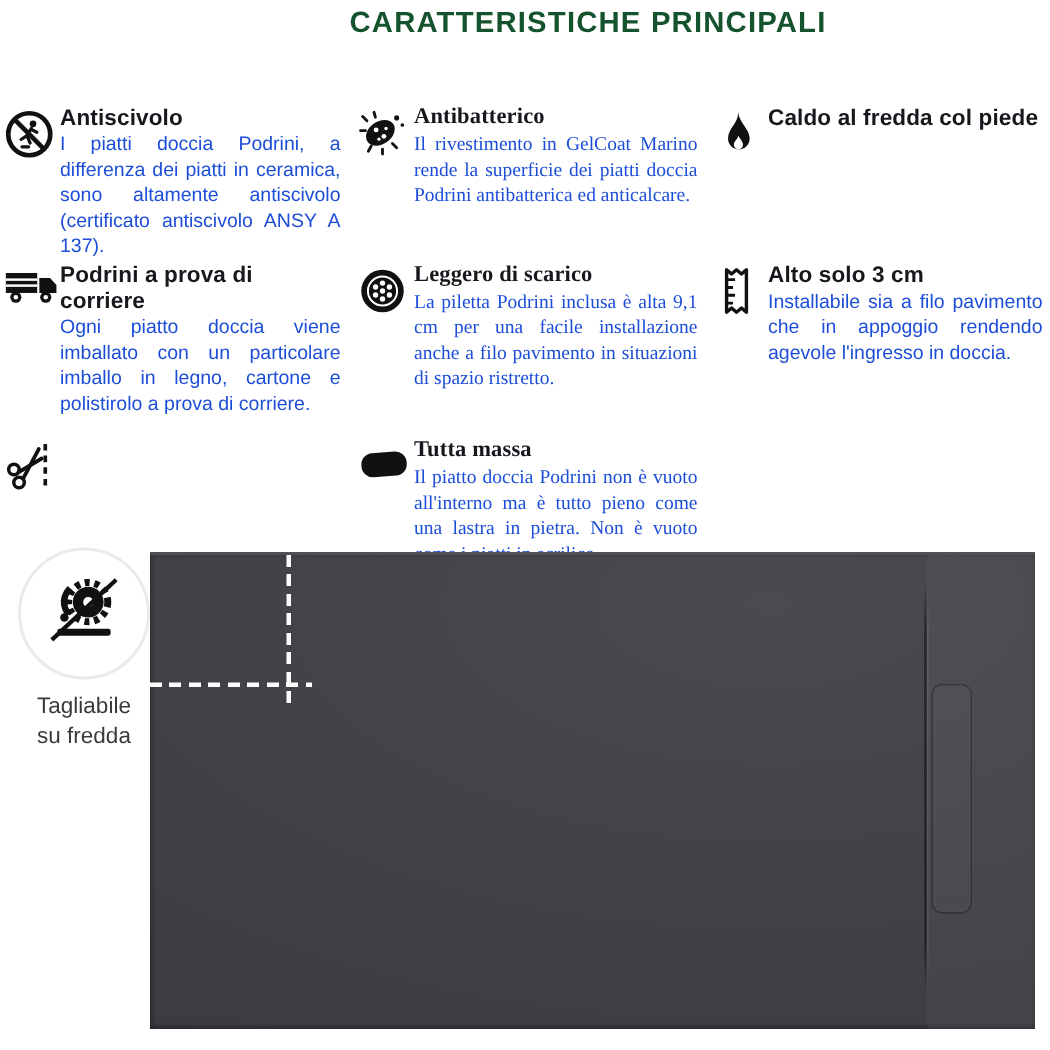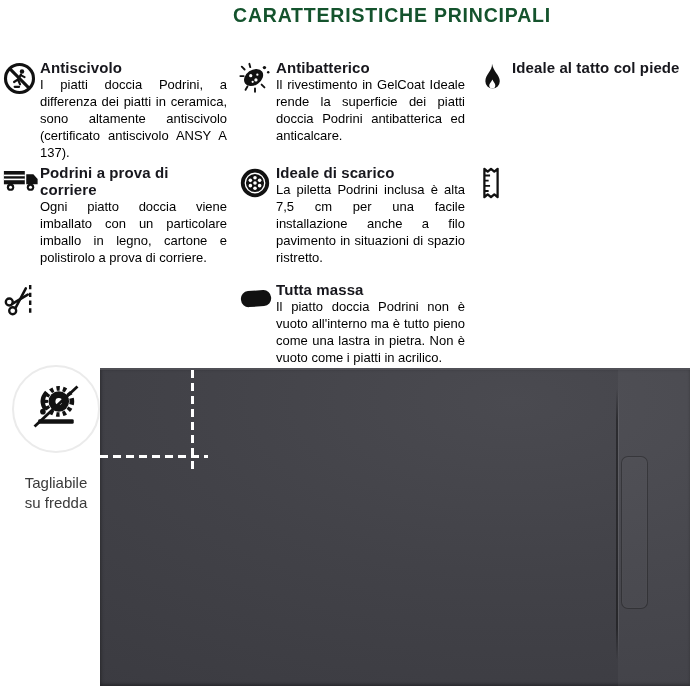--- a/index.html
+++ b/index.html
@@ -2,37 +2,37 @@
 <html><head>
 <meta charset="utf-8">
 <style>
   html,body{margin:0;padding:0;background:#fff;}
   .page{position:relative;width:700px;height:700px;background:#ffffff;overflow:hidden;
         font-family:"Liberation Sans","DejaVu Sans",sans-serif;}
 
   .main-title{position:absolute;top:4px;left:0;width:700px;text-align:center;
     font-size:19.5px;font-weight:700;letter-spacing:.8px;color:#14532d;margin:0;padding-left:42px;}
 
-  .features{position:absolute;top:59px;left:0;width:660px;display:grid;
+  .features{position:absolute;top:70px;left:0;width:660px;display:grid;
     grid-template-columns:236px 236px 228px;grid-template-rows:105px 117px 118px;}
   .cell{display:flex;align-items:flex-start;box-sizing:border-box;}
   .cell:nth-child(3n+1){padding-left:2px;padding-right:9px;}
-  .cell:nth-child(3n+2){padding-left:2px;padding-right:7px;}
+  .cell:nth-child(3n+2){padding-left:2px;padding-right:7px;font-family:Liberation Serif, serif;}
   .cell:nth-child(3n){padding-left:2px;padding-right:5px;}
   .icon-box{flex:0 0 38px;display:flex;justify-content:flex-start;padding-top:2px;}
   .icon-box svg{display:block;}
   .txt{flex:1;}
   .txt h3{margin:0 0 1px;font-size:15px;font-weight:700;color:#17171d;letter-spacing:.1px;}
-  .txt p{margin:0;font-size:13px;line-height:1.3;color:#000000;text-align:justify;}
+  .txt p{margin:0;font-size:13px;line-height:1.3;color:#1d4ed8;text-align:justify;}
 
   
   .badge{position:absolute;left:11px;top:365px;width:90px;text-align:center;}
   .badge-circle{width:84px;height:84px;border-radius:50%;border:2px solid #ebebeb;
     margin:0 auto;display:flex;align-items:center;justify-content:center;background:#fff;}
-  .badge-label{margin-top:20px;font-size:15px;line-height:1.3;color:#3a3a3a;}
+  .badge-label{margin-top:8px;font-size:15px;line-height:1.3;color:#3a3a3a;}
 
   
   .tray{position:absolute;left:100px;top:368px;width:590px;height:318px;
     background:radial-gradient(130% 120% at 70% 10%,#4a4a50 0%,#424248 45%,#3a3a40 100%);
     border-top:2px solid rgba(255,255,255,.10);box-sizing:border-box;
     box-shadow:inset 0 -2px 3px rgba(0,0,0,.25), inset 2px 0 3px rgba(0,0,0,.15);}
   .tray-right-strip{position:absolute;right:0;top:0;bottom:0;width:72px;
     background:rgba(255,255,255,.035);}
   .tray-ridge{position:absolute;left:516px;top:18px;width:2px;height:272px;
     background:linear-gradient(to bottom,transparent,rgba(0,0,0,.38) 12%,rgba(0,0,0,.38) 88%,transparent);}
@@ -85,34 +85,34 @@
           <circle cx="13.5" cy="15.5" r="1.7" fill="#fff"></circle>
           <circle cx="19" cy="20" r="1.7" fill="#fff"></circle>
           <circle cx="15.5" cy="22" r="1.2" fill="#fff"></circle>
           <circle cx="20.5" cy="14.5" r="1.2" fill="#fff"></circle>
           <circle cx="28" cy="7" r="1.8" fill="#111"></circle>
           <circle cx="32" cy="12" r="1.3" fill="#111"></circle>
         </svg>
       </span>
       <div class="txt">
         <h3>Antibatterico</h3>
-        <p>Il rivestimento in GelCoat Ideale rende la superficie dei piatti doccia Podrini antibatterica ed anticalcare.</p>
+        <p>Il rivestimento in GelCoat Marino rende la superficie dei piatti doccia Podrini antibatterica ed anticalcare.</p>
       </div>
     </div>
 
 
     <div class="cell">
       <span class="icon-box">
         <svg width="36" height="36" viewBox="0 0 38 38">
           <path d="M19 3 C19.6 10.5 12 14 12 21.5 a7.6 7.6 0 0 0 15.2 0 C27.2 14.8 20.5 11.5 19 3 Z" fill="#111"></path>
           <path d="M19.4 19.5 c-1.1 2.9 -3.3 3.8 -3.3 6.3 a3.2 3.2 0 0 0 6.4 0 c0 -2.3 -1.9 -3.5 -3.1 -6.3 Z" fill="#fff"></path>
         </svg>
       </span>
       <div class="txt">
-        <h3>Ideale al tatto col piede</h3>
+        <h3>Caldo al fredda col piede</h3>
       </div>
     </div>
 
     <div class="cell">
       <span class="icon-box">
         <svg width="38" height="29" viewBox="0 0 40 30">
           <rect x="2" y="5" width="22" height="14" fill="#111"></rect>
           <rect x="2" y="8.8" width="22" height="1.7" fill="#fff"></rect>
           <rect x="2" y="13" width="22" height="1.7" fill="#fff"></rect>
           <path d="M25.5 8.5 h7.5 l4.5 5 v5.5 h-12 z" fill="#111"></path>
@@ -136,32 +136,36 @@
           <circle cx="18" cy="18" r="1.9" fill="#fff"></circle>
           <circle cx="18" cy="12.4" r="1.9" fill="#fff"></circle>
           <circle cx="22.9" cy="15.2" r="1.9" fill="#fff"></circle>
           <circle cx="22.9" cy="20.8" r="1.9" fill="#fff"></circle>
           <circle cx="18" cy="23.6" r="1.9" fill="#fff"></circle>
           <circle cx="13.1" cy="20.8" r="1.9" fill="#fff"></circle>
           <circle cx="13.1" cy="15.2" r="1.9" fill="#fff"></circle>
         </svg>
       </span>
       <div class="txt">
-        <h3>Ideale di scarico</h3>
-        <p>La piletta Podrini inclusa è alta 7,5 cm per una facile installazione anche a filo pavimento in situazioni di spazio ristretto.</p>
+        <h3>Leggero di scarico</h3>
+        <p>La piletta Podrini inclusa è alta 9,1 cm per una facile installazione anche a filo pavimento in situazioni di spazio ristretto.</p>
       </div>
     </div>
 
     <div class="cell">
       <span class="icon-box">
         <svg width="34" height="34" viewBox="0 0 36 36">
           <path d="M11 3 L14.5 6 L18 3 L21.5 6 L25 3 L25 33 L21.5 30 L18 33 L14.5 30 L11 33 Z" fill="none" stroke="#111" stroke-width="2.4" stroke-linejoin="round"></path>
           <path d="M11 10 h6 M11 15.5 h4.5 M11 21 h6 M11 26.5 h4.5" stroke="#111" stroke-width="2"></path>
         </svg>
       </span>
+      <div class="txt">
+        <h3>Alto solo 3 cm</h3>
+        <p>Installabile sia a filo pavimento che in appoggio rendendo agevole l'ingresso in doccia.</p>
+      </div>
     </div>
 
     <div class="cell">
       <span class="icon-box">
         <svg width="35" height="35" viewBox="0 0 36 36">
           <line x1="29" y1="2" x2="29" y2="31" stroke="#111" stroke-width="2.5" stroke-dasharray="4.5 3.5"></line>
           <circle cx="7.5" cy="19.5" r="3.6" fill="none" stroke="#111" stroke-width="2.4"></circle>
           <circle cx="11" cy="28.5" r="3.6" fill="none" stroke="#111" stroke-width="2.4"></circle>
           <line x1="10.5" y1="21.5" x2="26.5" y2="12" stroke="#111" stroke-width="2.6" stroke-linecap="round"></line>
           <line x1="13.8" y1="25.8" x2="24.5" y2="5.5" stroke="#111" stroke-width="2.6" stroke-linecap="round"></line>

